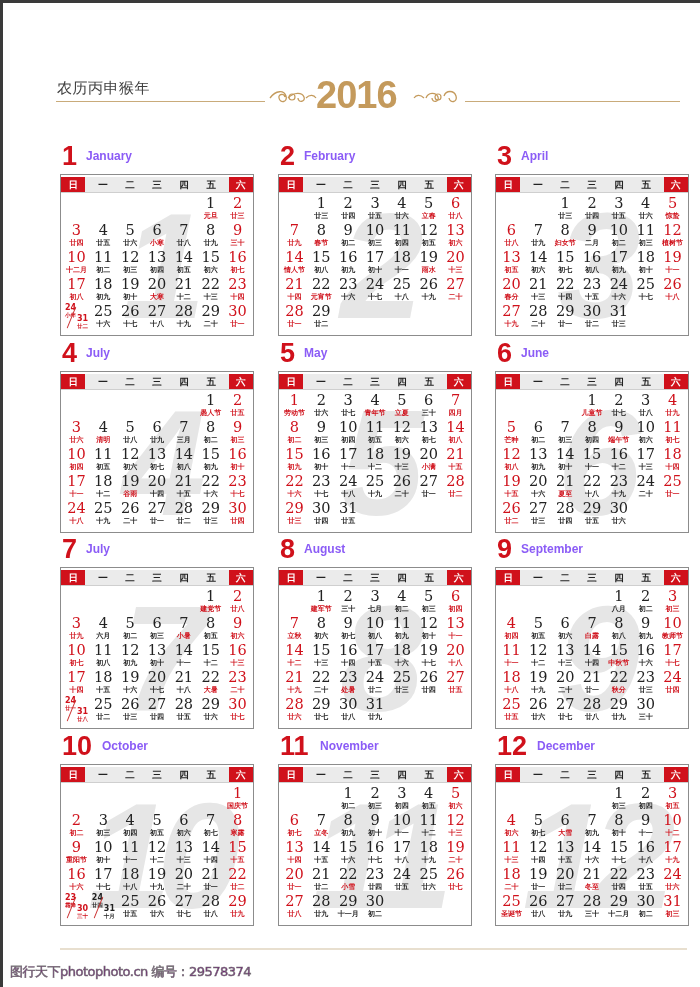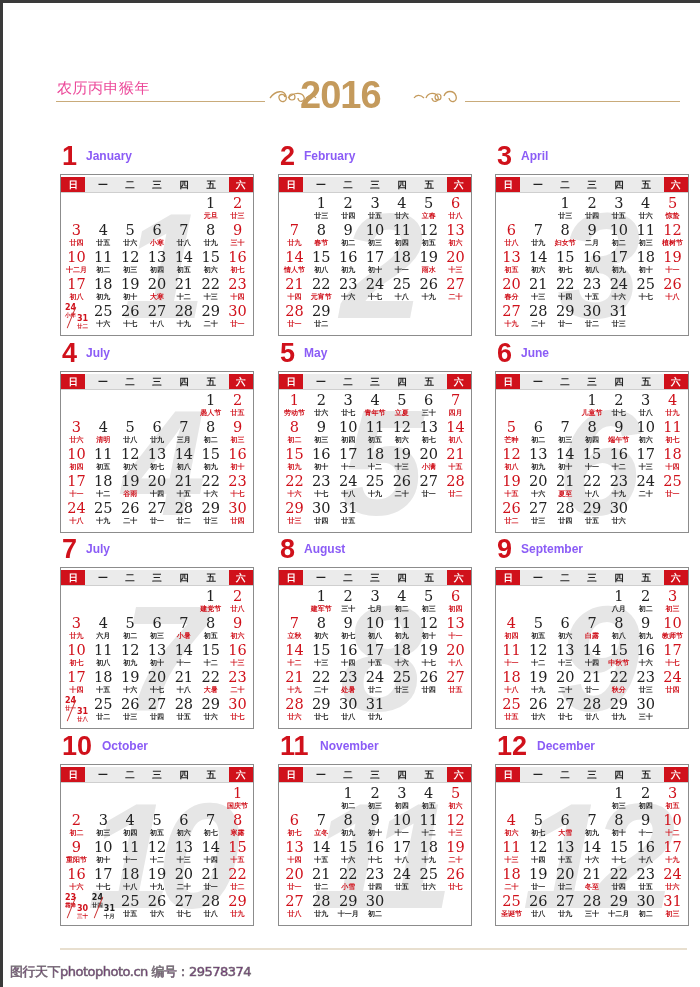--- a/index.html
+++ b/index.html
@@ -1,22 +1,22 @@
 <!DOCTYPE html>
 <html><head>
 <meta charset="utf-8">
 <style>
   html,body{margin:0;padding:0;background:#fff;}
   body{width:700px;height:987px;position:relative;overflow:hidden;font-family:"DejaVu Sans","Liberation Sans",sans-serif;}
   .frame-top{position:absolute;left:0;top:0;width:700px;height:3px;background:#3a3a3a;}
   .frame-left{position:absolute;left:0;top:0;width:3px;height:987px;background:#3a3a3a;}
-  .hdr-cn{position:absolute;left:57px;top:79px;font-size:15px;color:#ec4899;letter-spacing:0.5px;font-family:"DejaVu Sans",sans-serif;}
+  .hdr-cn{position:absolute;left:57px;top:79px;font-size:15px;color:#404040;letter-spacing:0.5px;font-family:"DejaVu Sans",sans-serif;}
   .hdr-line{position:absolute;left:56px;top:101px;width:624px;height:1px;background:#c9ab7a;}
   .hdr-year-wrap{position:absolute;left:265px;top:72px;width:200px;height:44px;background:#fff;}
-  .hdr-year{position:absolute;left:300px;top:73px;font-size:38px;font-weight:bold;color:#c49a5c;font-family:"Liberation Sans",sans-serif;letter-spacing:-1px;line-height:44px;}
+  .hdr-year{position:absolute;left:316px;top:73px;font-size:38px;font-weight:bold;color:#c49a5c;font-family:"Liberation Sans",sans-serif;letter-spacing:-1px;line-height:44px;}
   .flourish{position:absolute;top:86px;width:50px;height:20px;}
   .flourish.l{left:268px;}
   .flourish.r{left:412px;}
   .month{position:absolute;width:194px;}
   .m-title{height:26px;position:relative;}
   .m-num{position:absolute;left:2px;top:-4px;font-size:27px;font-weight:bold;color:#d0111b;font-family:"Liberation Sans",sans-serif;line-height:30px;}
   .m-name{position:absolute;top:4px;font-size:12px;font-weight:bold;color:#8b5cf6;font-family:"Liberation Sans",sans-serif;}
   .box{position:relative;margin-top:3px;border:1px solid #8c8c8c;height:160px;overflow:hidden;background:#fff;}
   .big-digit{position:absolute;left:0;right:0;top:16px;text-align:center;font-size:150px;font-weight:bold;font-style:italic;color:#e6e6e6;font-family:"Liberation Sans",sans-serif;line-height:150px;letter-spacing:-14px;}
   .wk{position:relative;display:flex;height:15px;background:#ebebeb;border-bottom:1px solid #cfcfcf;margin:2px 0 0 0;}

